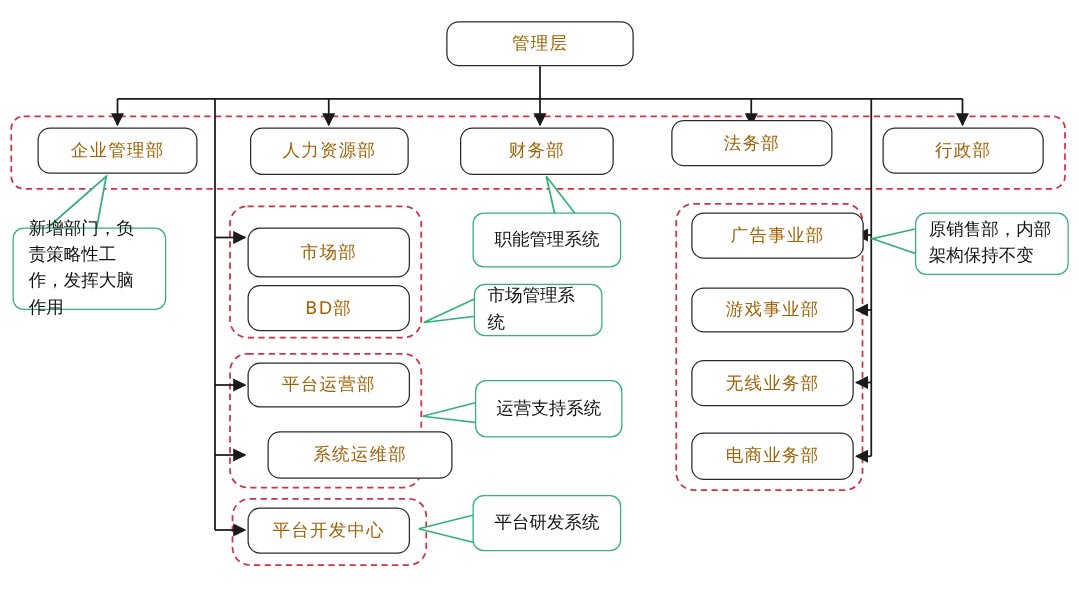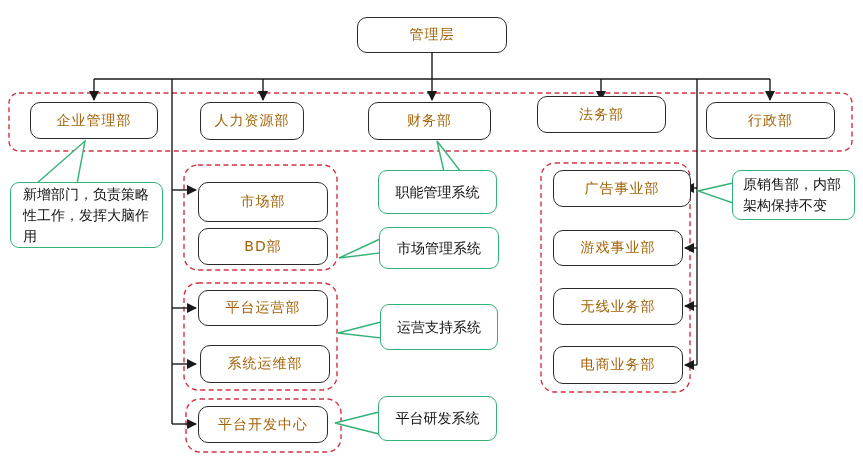--- a/index.html
+++ b/index.html
@@ -91,36 +91,36 @@
       <polygon points="380,239 339,258 380,253"></polygon>
       <polygon points="381,322 338,333 381,338"></polygon>
       <polygon points="379,412 335,423 379,434"></polygon>
       <polygon points="733,183 698,191 733,203"></polygon>
     </g>
   </svg>
 
   <div class="node" style="left:357px;top:17px;width:150px;height:36px">管理层</div>
 
   <div class="node" style="left:30px;top:102px;width:128px;height:37px">企业管理部</div>
-  <div class="node" style="left:200px;top:102px;width:104px;height:38px">人力资源部</div>
+  <div class="node" style="left:200px;top:102px;width:127px;height:38px">人力资源部</div>
   <div class="node" style="left:368px;top:102px;width:123px;height:38px">财务部</div>
   <div class="node" style="left:537px;top:96px;width:129px;height:37px">法务部</div>
   <div class="node" style="left:706px;top:102px;width:129px;height:37px">行政部</div>
 
   <div class="node" style="left:198px;top:182px;width:130px;height:40px">市场部</div>
   <div class="node" style="left:198px;top:228px;width:130px;height:37px">BD部</div>
   <div class="node" style="left:198px;top:290px;width:130px;height:36px">平台运营部</div>
-  <div class="node" style="left:200px;top:345px;width:130px;height:38px">系统运维部</div>
+  <div class="node" style="left:214px;top:345px;width:148px;height:38px">系统运维部</div>
   <div class="node" style="left:198px;top:406px;width:130px;height:37px">平台开发中心</div>
 
   <div class="node" style="left:553px;top:170px;width:138px;height:37px">广告事业部</div>
   <div class="node" style="left:553px;top:230px;width:130px;height:36px">游戏事业部</div>
   <div class="node" style="left:553px;top:288px;width:130px;height:37px">无线业务部</div>
   <div class="node" style="left:553px;top:346px;width:130px;height:38px">电商业务部</div>
 
-  <div class="callout left-align" style="left:10px;top:182px;width:153px;height:66px">新增部门，负责策略性工作，发挥大脑作用</div>
+  <div class="callout left-align" style="left:10px;top:182px;width:123px;height:66px">新增部门，负责策略性工作，发挥大脑作用</div>
   <div class="callout" style="left:378px;top:170px;width:119px;height:44px">职能管理系统</div>
-  <div class="callout" style="left:379px;top:227px;width:120px;height:42px">市场管理系统</div>
+  <div class="callout" style="left:379px;top:227px;width:103px;height:42px">市场管理系统</div>
   <div class="callout" style="left:378px;top:396px;width:119px;height:45px">平台研发系统</div>
   <div class="callout" style="left:380px;top:304px;width:118px;height:46px">运营支持系统</div>
   <div class="callout" style="left:732px;top:170px;width:123px;height:50px">原销售部，内部架构保持不变</div>
 
 </div>
 
 </body></html>

